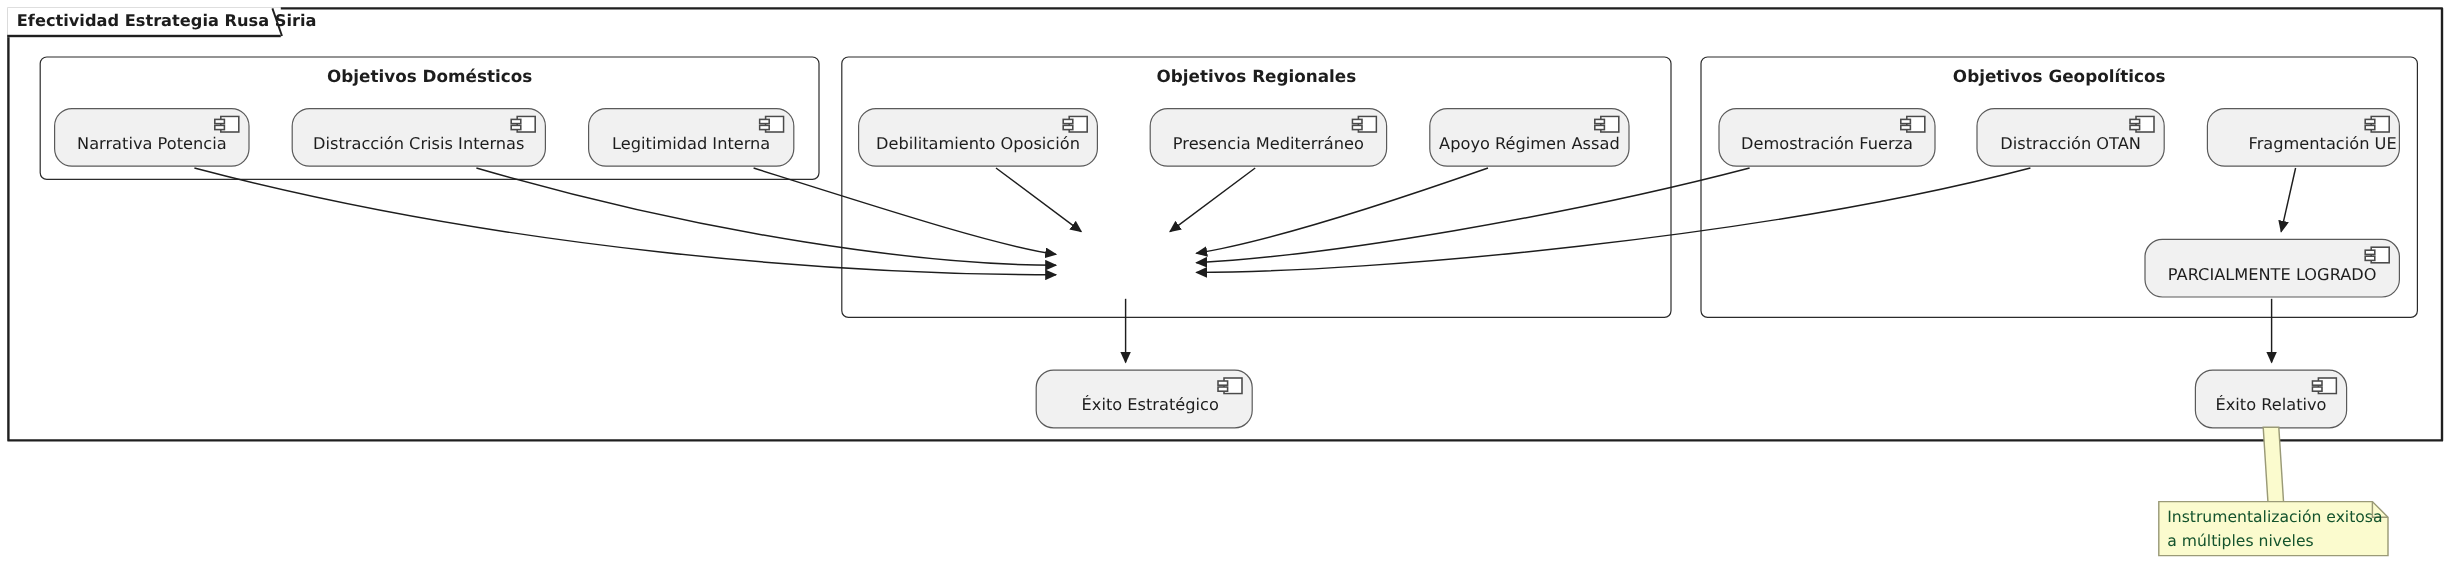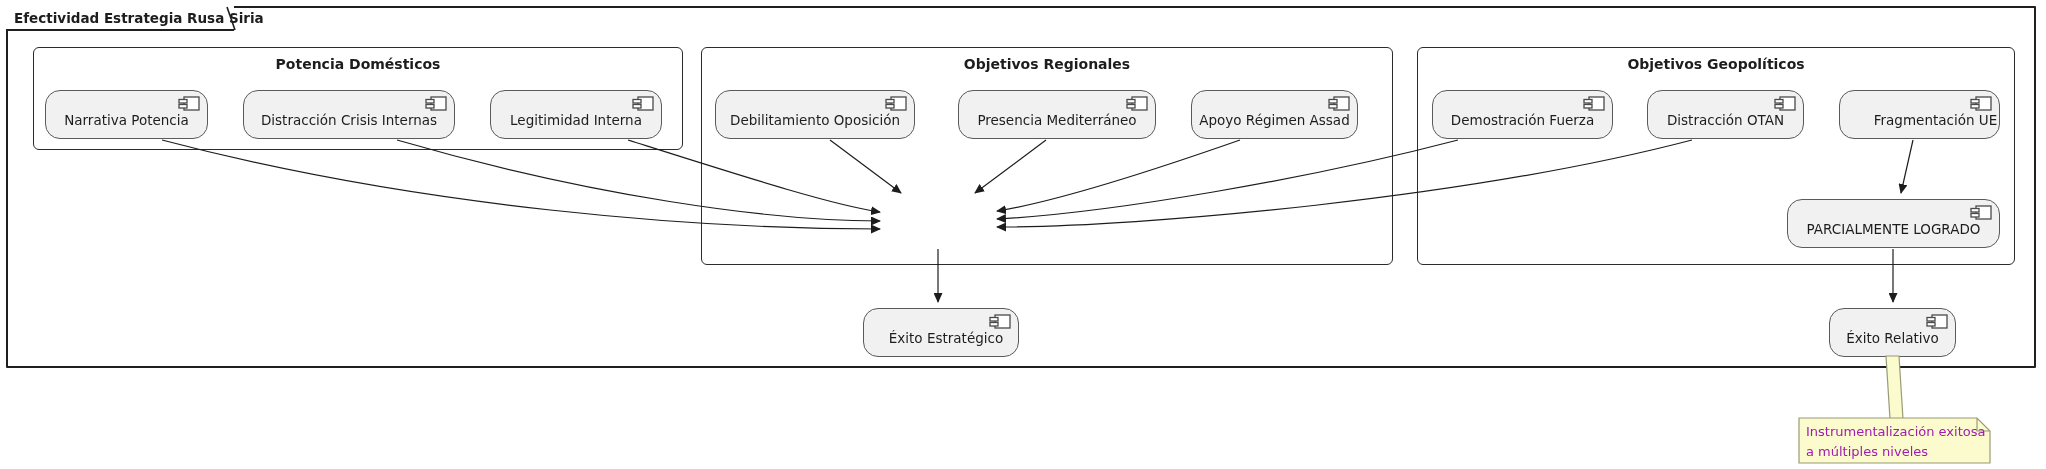--- a/index.html
+++ b/index.html
@@ -41,21 +41,21 @@
   }
   .node .cicon {
     position:absolute; top:5px; right:7px; width:22px; height:15px;
   }
   .overlay {
     position:absolute; left:0; top:0; width:2046px; height:469px;
     z-index:4; pointer-events:none;
   }
   .note-text {
     position:absolute; left:1806px; top:422px; width:182px; z-index:5;
-    font-size:13px; line-height:1.5; color:#a21caf; white-space:nowrap;
+    font-size:13px; line-height:1.5; color:#14532d; white-space:nowrap;
   }
 </style>
 </head>
 <body>
 
 <div class="canvas">
 
   <div class="frame"></div>
 
   <div class="frame-tab">
@@ -89,21 +89,21 @@
     <path d="M 1799,418 L 1977,418 L 1990,431 L 1990,463 L 1799,463 Z" fill="#fbfbce" stroke="#9a9a77" stroke-width="1.2"></path>
     <path d="M 1977,418 L 1977,431 L 1990,431" fill="none" stroke="#9a9a77" stroke-width="1.2"></path>
   </svg>
 
   <div class="note-text">
     <div>Instrumentalización exitosa</div>
     <div>a múltiples niveles</div>
   </div>
 
 <div class="group" style="left: 33px; top: 47px; width: 650px; height: 103px;">
-      <div class="group-title">Potencia Domésticos</div>
+      <div class="group-title">Objetivos Domésticos</div>
     </div>
     <div class="group" style="left: 701px; top: 47px; width: 692px; height: 218px;">
       <div class="group-title">Objetivos Regionales</div>
     </div>
     <div class="group" style="left: 1417px; top: 47px; width: 598px; height: 218px;">
       <div class="group-title">Objetivos Geopolíticos</div>
     </div>
     <div class="node" style="left: 45px; top: 90px; width: 163px; height: 49px;">
       <svg viewBox="0 0 22 15" class="cicon">
         <rect x="6" y="1" width="15" height="13" fill="#ffffff" stroke="#4a4a4a" stroke-width="1.3"></rect>
@@ -177,21 +177,21 @@
       <span class="label">Fragmentación UE</span>
     </div>
     <div class="node" style="left: 1787px; top: 199px; width: 213px; height: 49px;">
       <svg viewBox="0 0 22 15" class="cicon">
         <rect x="6" y="1" width="15" height="13" fill="#ffffff" stroke="#4a4a4a" stroke-width="1.3"></rect>
         <rect x="1" y="3.5" width="8" height="3.5" fill="#ffffff" stroke="#4a4a4a" stroke-width="1.3"></rect>
         <rect x="1" y="8.5" width="8" height="3.5" fill="#ffffff" stroke="#4a4a4a" stroke-width="1.3"></rect>
       </svg>
       <span class="label">PARCIALMENTE LOGRADO</span>
     </div>
-    <div class="node" style="left: 863px; top: 308px; width: 156px; height: 49px; padding-left: 10px;">
+    <div class="node" style="left: 863px; top: 308px; width: 181px; height: 49px; padding-left: 10px;">
       <svg viewBox="0 0 22 15" class="cicon">
         <rect x="6" y="1" width="15" height="13" fill="#ffffff" stroke="#4a4a4a" stroke-width="1.3"></rect>
         <rect x="1" y="3.5" width="8" height="3.5" fill="#ffffff" stroke="#4a4a4a" stroke-width="1.3"></rect>
         <rect x="1" y="8.5" width="8" height="3.5" fill="#ffffff" stroke="#4a4a4a" stroke-width="1.3"></rect>
       </svg>
       <span class="label">Éxito Estratégico</span>
     </div>
     <div class="node" style="left: 1829px; top: 308px; width: 127px; height: 49px;">
       <svg viewBox="0 0 22 15" class="cicon">
         <rect x="6" y="1" width="15" height="13" fill="#ffffff" stroke="#4a4a4a" stroke-width="1.3"></rect>

